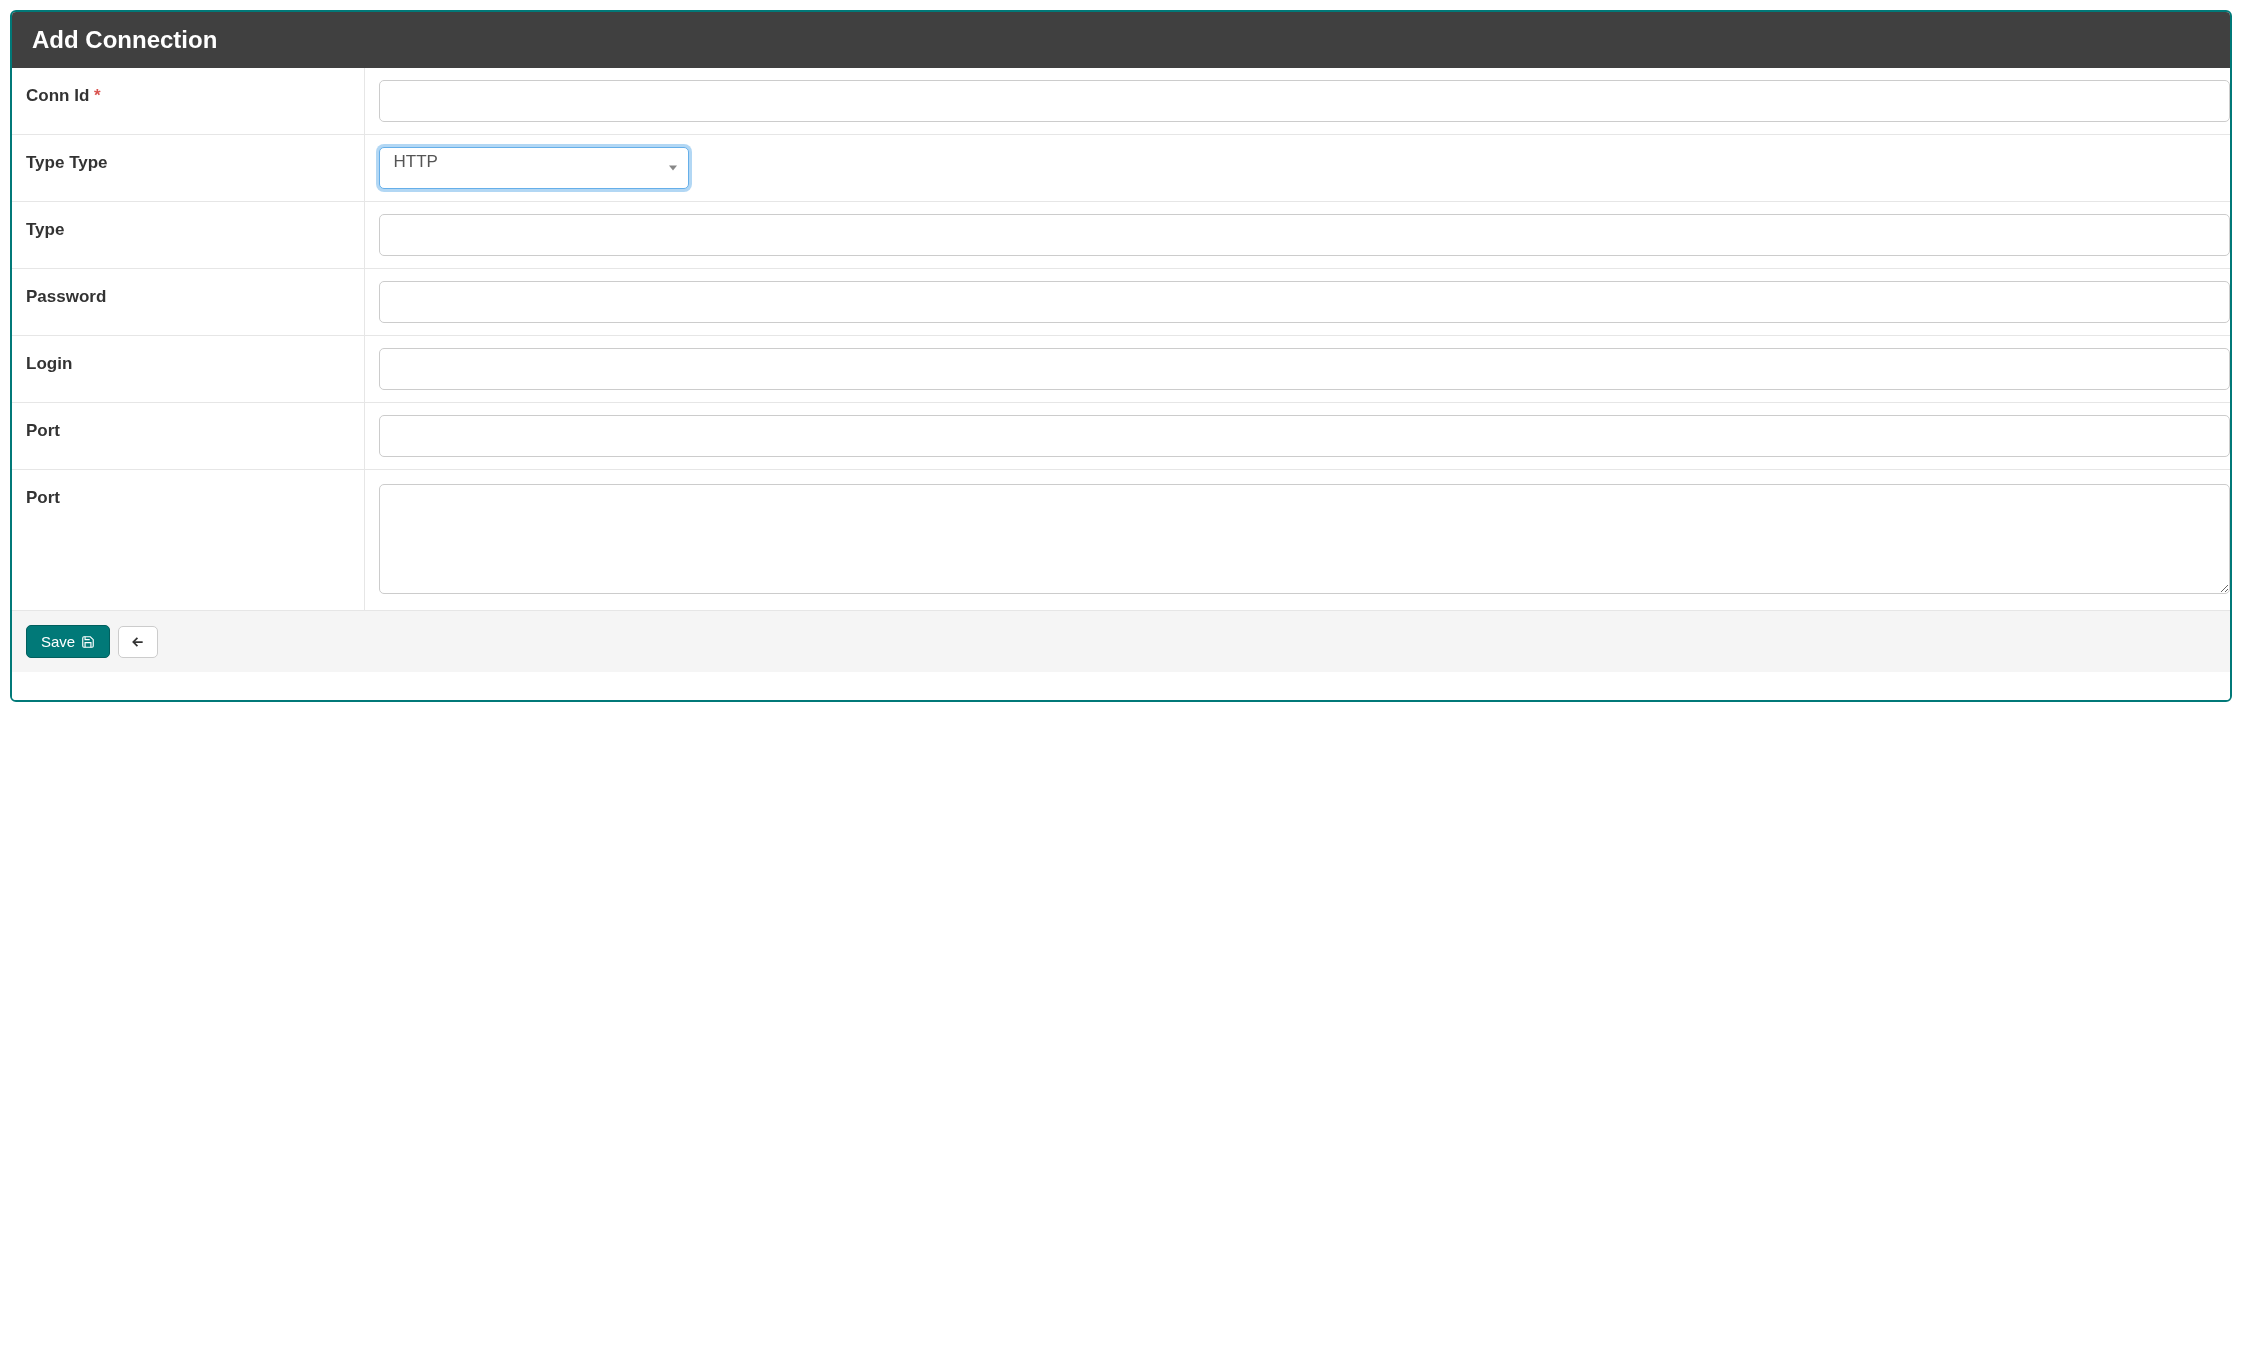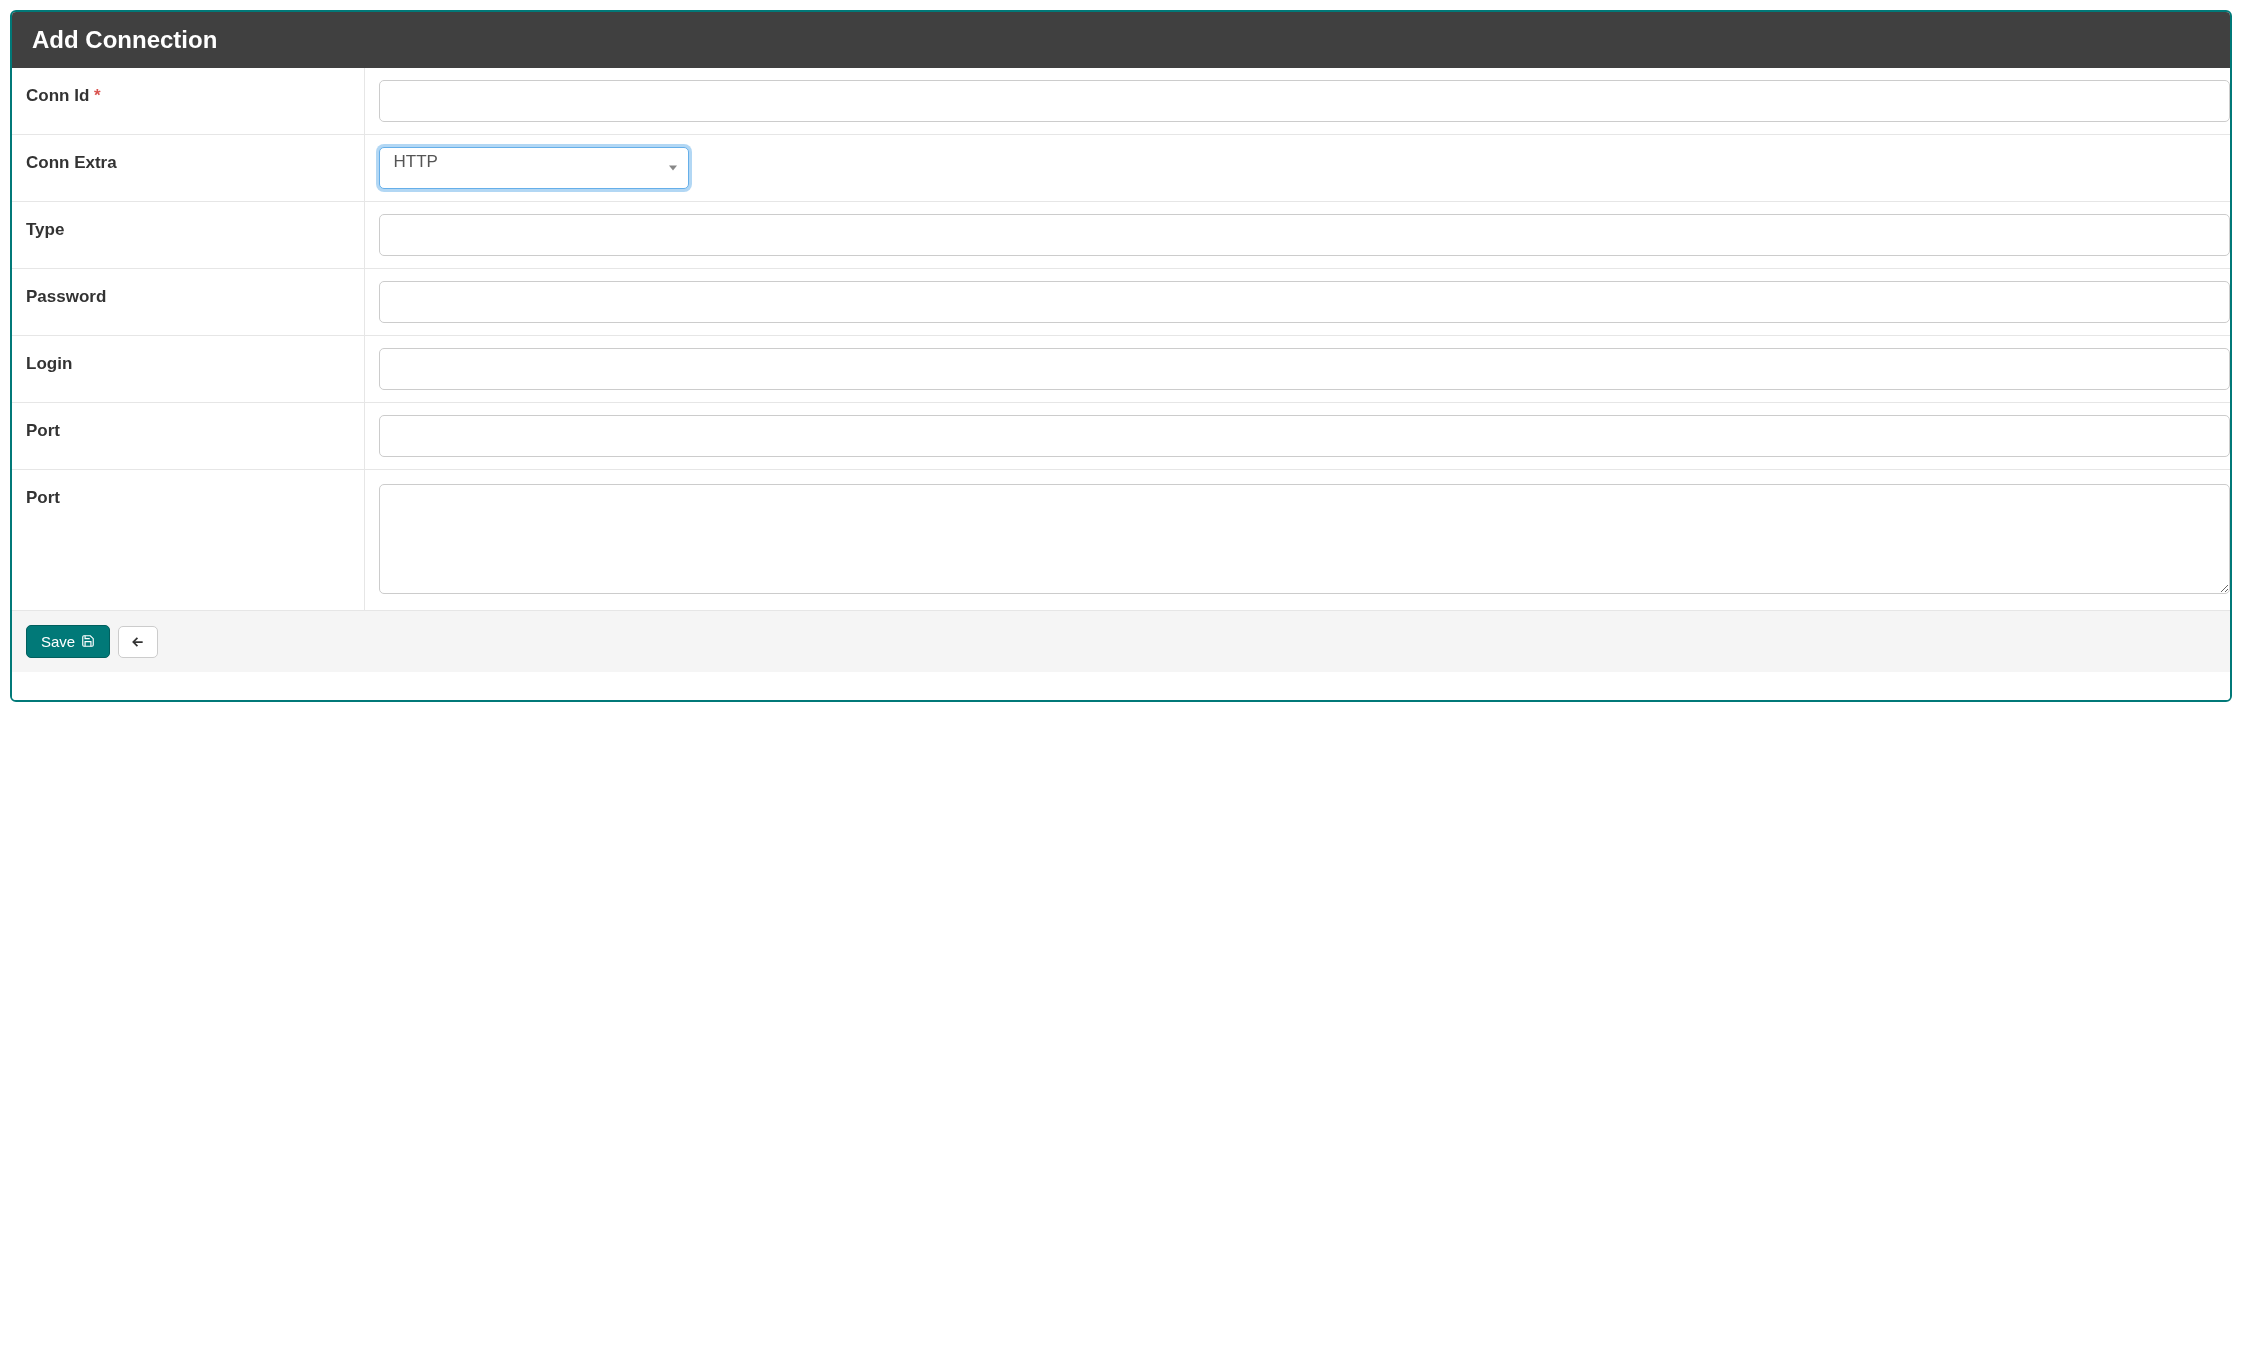--- a/index.html
+++ b/index.html
@@ -105,21 +105,21 @@
     .panel-footer {
       background: #f5f5f5;
       padding: 14px;
       border-top: 1px solid #e6e6e6;
       display: flex;
       gap: 8px;
       align-items: center;
     }
     .btn {
       display: inline-flex;
-      align-items: flex-start;
+      align-items: flex-end;
       gap: 6px;
       padding: 8px 14px;
       border-radius: 5px;
       font-size: 15px;
       font-weight: 500;
       cursor: pointer;
       border: 1px solid transparent;
       line-height: 1;
     }
     .btn-primary {
@@ -156,21 +156,21 @@
           <span>Conn Id</span>
           <span class="required">*</span>
         </td>
         <td class="input-cell">
           <input type="text" class="form-control" value="" style="">
         </td>
       </tr>
 
       <tr class="form-row">
         <td class="label-cell">
-          <span>Conn Extra</span>
+          <span>Type Type</span>
         </td>
         <td class="input-cell">
           <div class="select-wrap">
             <div class="select2">
               <span>HTTP</span>
             </div>
             <span class="select2-arrow"></span>
           </div>
         </td>
       </tr>

